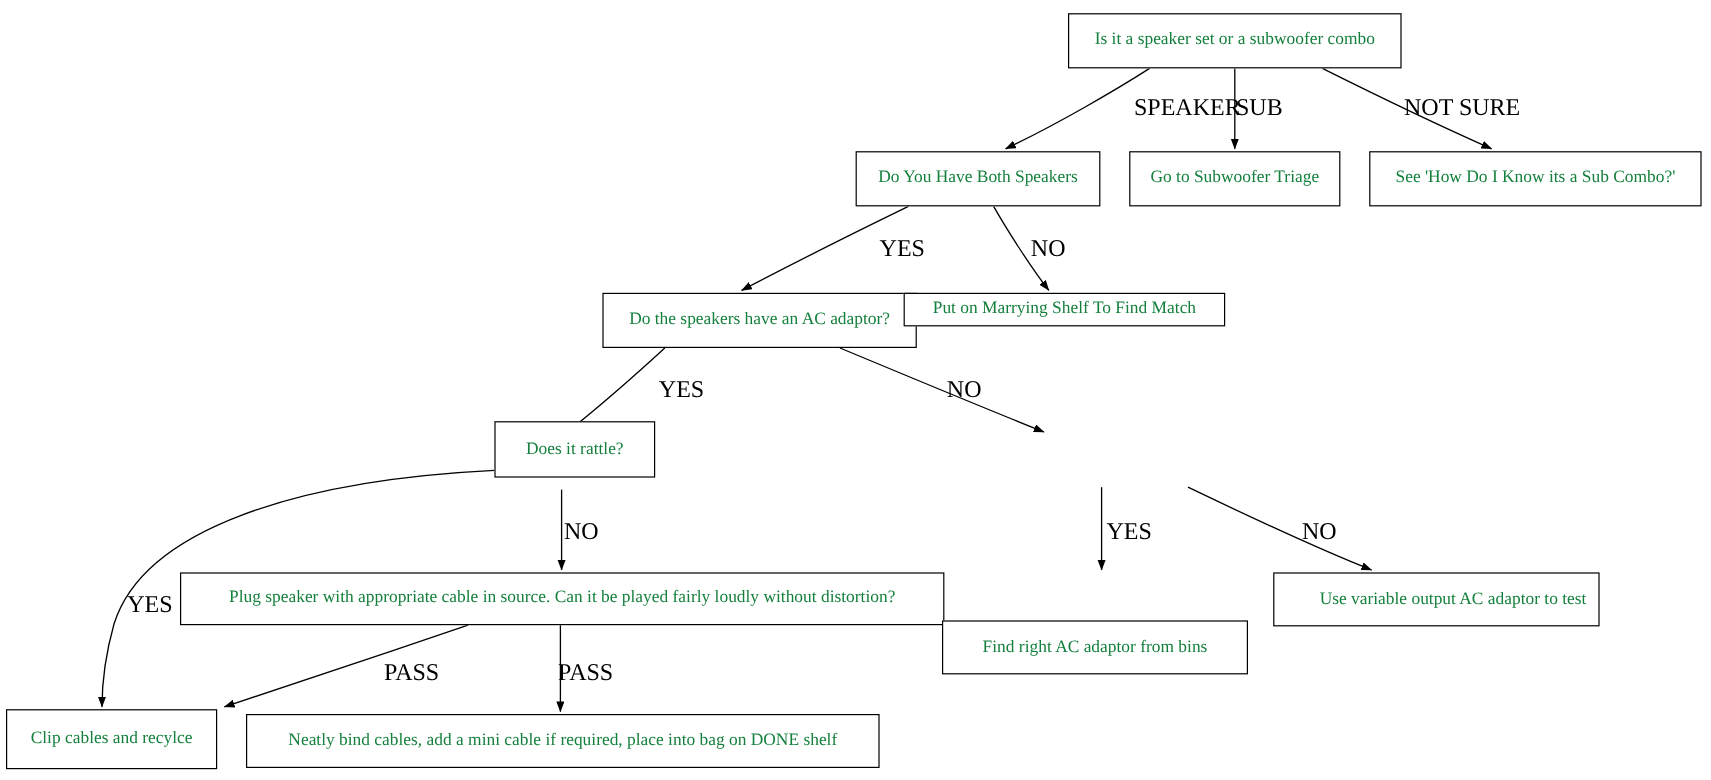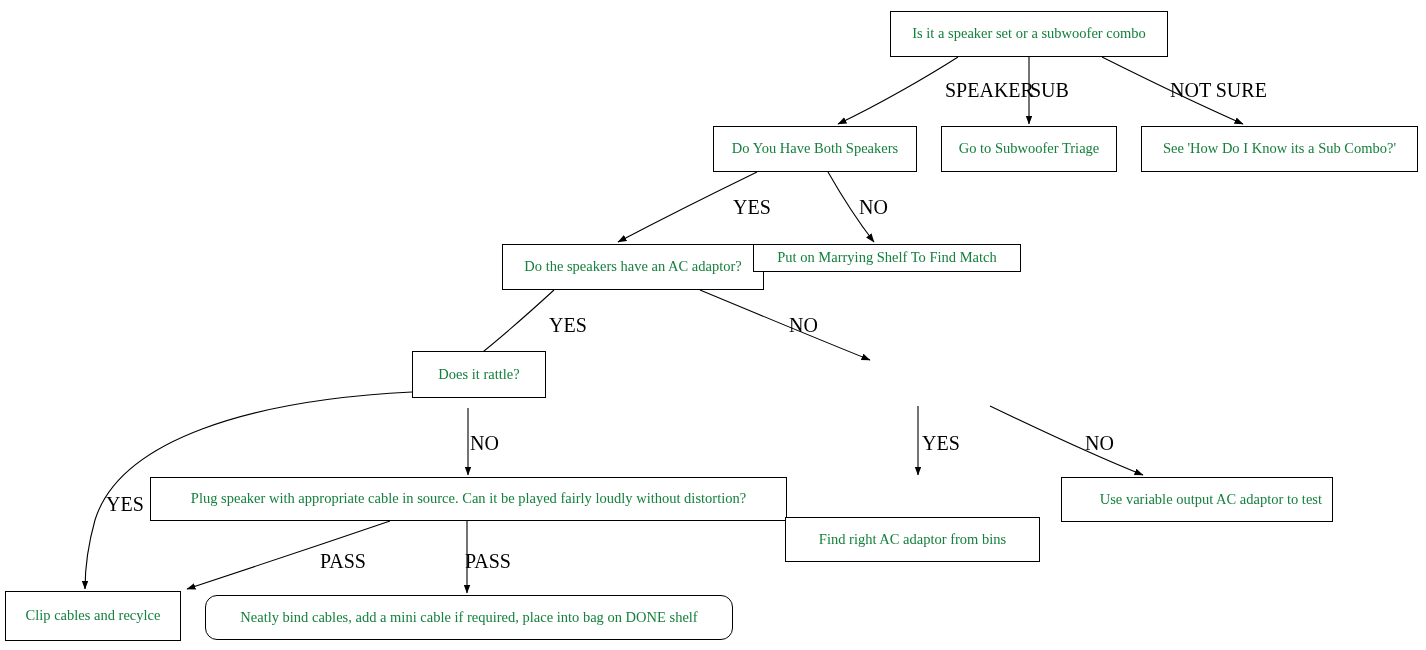--- a/index.html
+++ b/index.html
@@ -112,21 +112,21 @@
   </div>
   <div class="node" style="left: 785px; top: 477px; width: 255px; height: 45px; margin-top: 40px;">
     <span>Find right AC adaptor from bins</span>
   </div>
   <div class="node" style="left: 1061px; top: 477px; width: 272px; height: 45px; justify-content: flex-end;">
     <span>Use variable output AC adaptor to test</span>
   </div>
   <div class="node" style="left: 5px; top: 591px; width: 176px; height: 50px;">
     <span>Clip cables and recylce</span>
   </div>
-  <div class="node" style="left: 205px; top: 595px; width: 528px; height: 45px; border-radius: 12px;">
+  <div class="node" style="left: 205px; top: 595px; width: 528px; height: 45px;">
     <span>Neatly bind cables, add a mini cable if required, place into bag on DONE shelf</span>
   </div>
 
   <div class="edge-label" style="left: 945px; top: 80px;">SPEAKER</div>
   <div class="edge-label" style="left: 1030px; top: 80px;">SUB</div>
   <div class="edge-label" style="left: 1170px; top: 80px;">NOT SURE</div>
   <div class="edge-label" style="left: 733px; top: 197px;">YES</div>
   <div class="edge-label" style="left: 859px; top: 197px;">NO</div>
   <div class="edge-label" style="left: 549px; top: 315px;">YES</div>
   <div class="edge-label" style="left: 789px; top: 315px;">NO</div>

